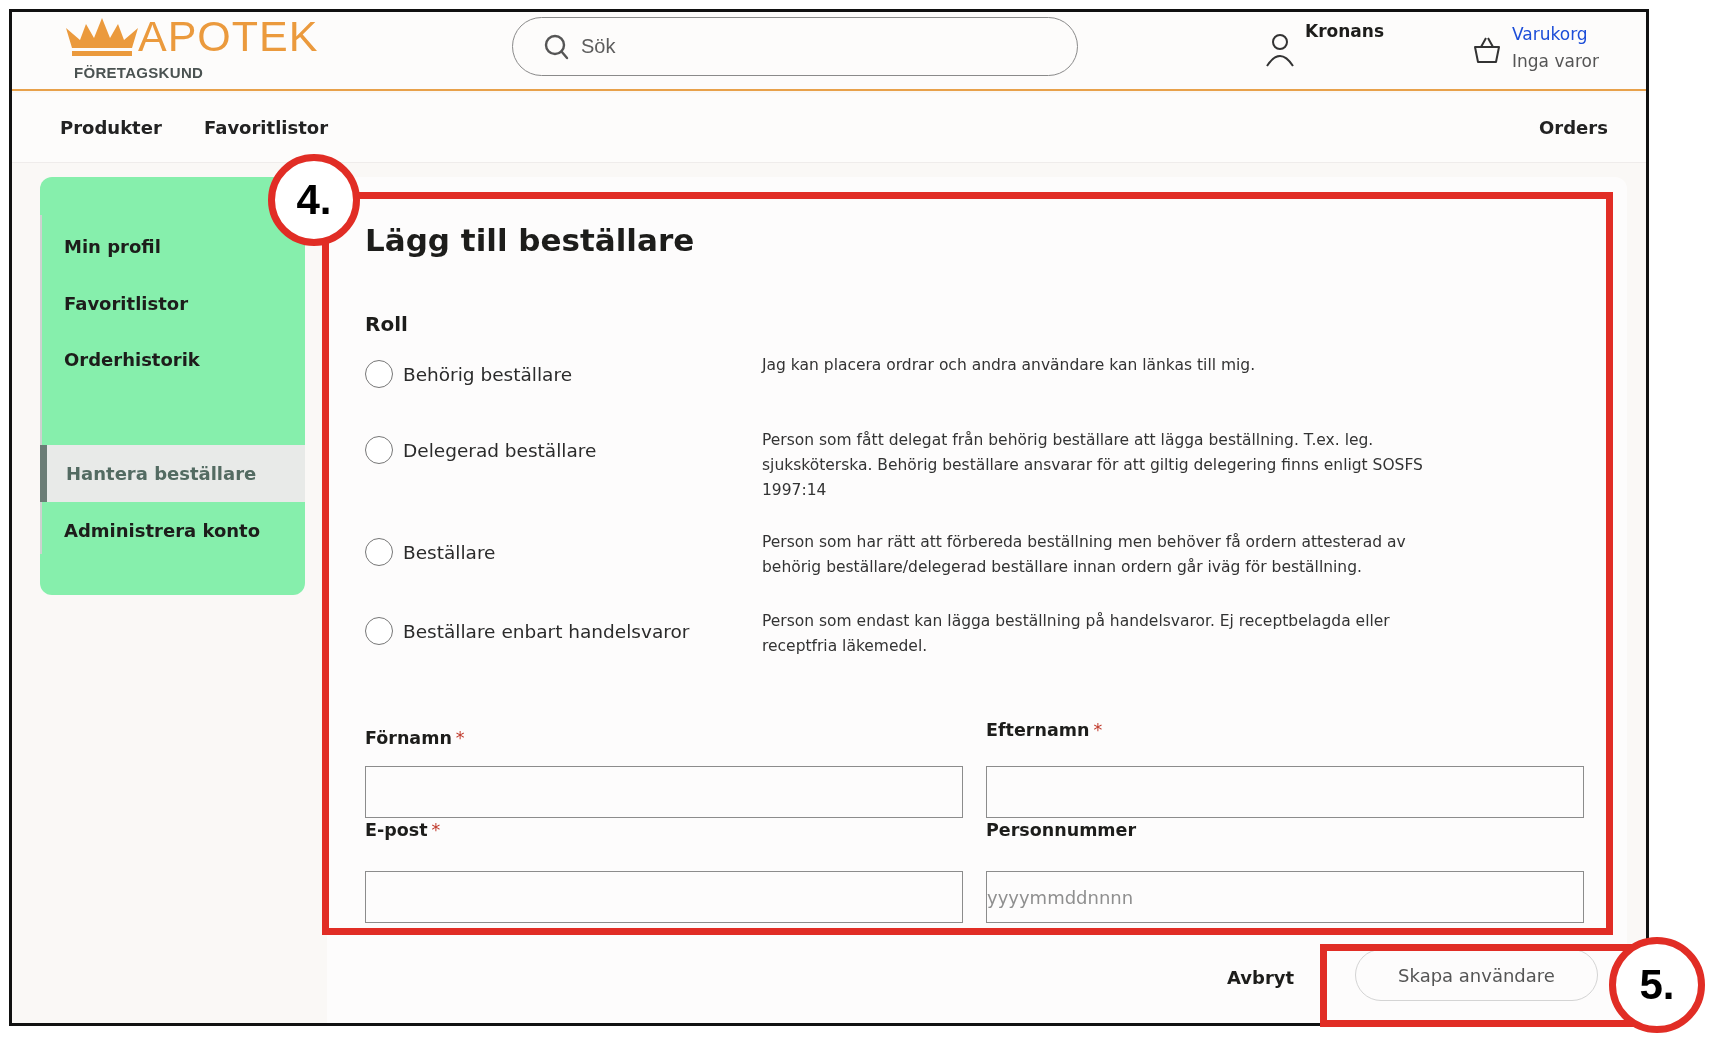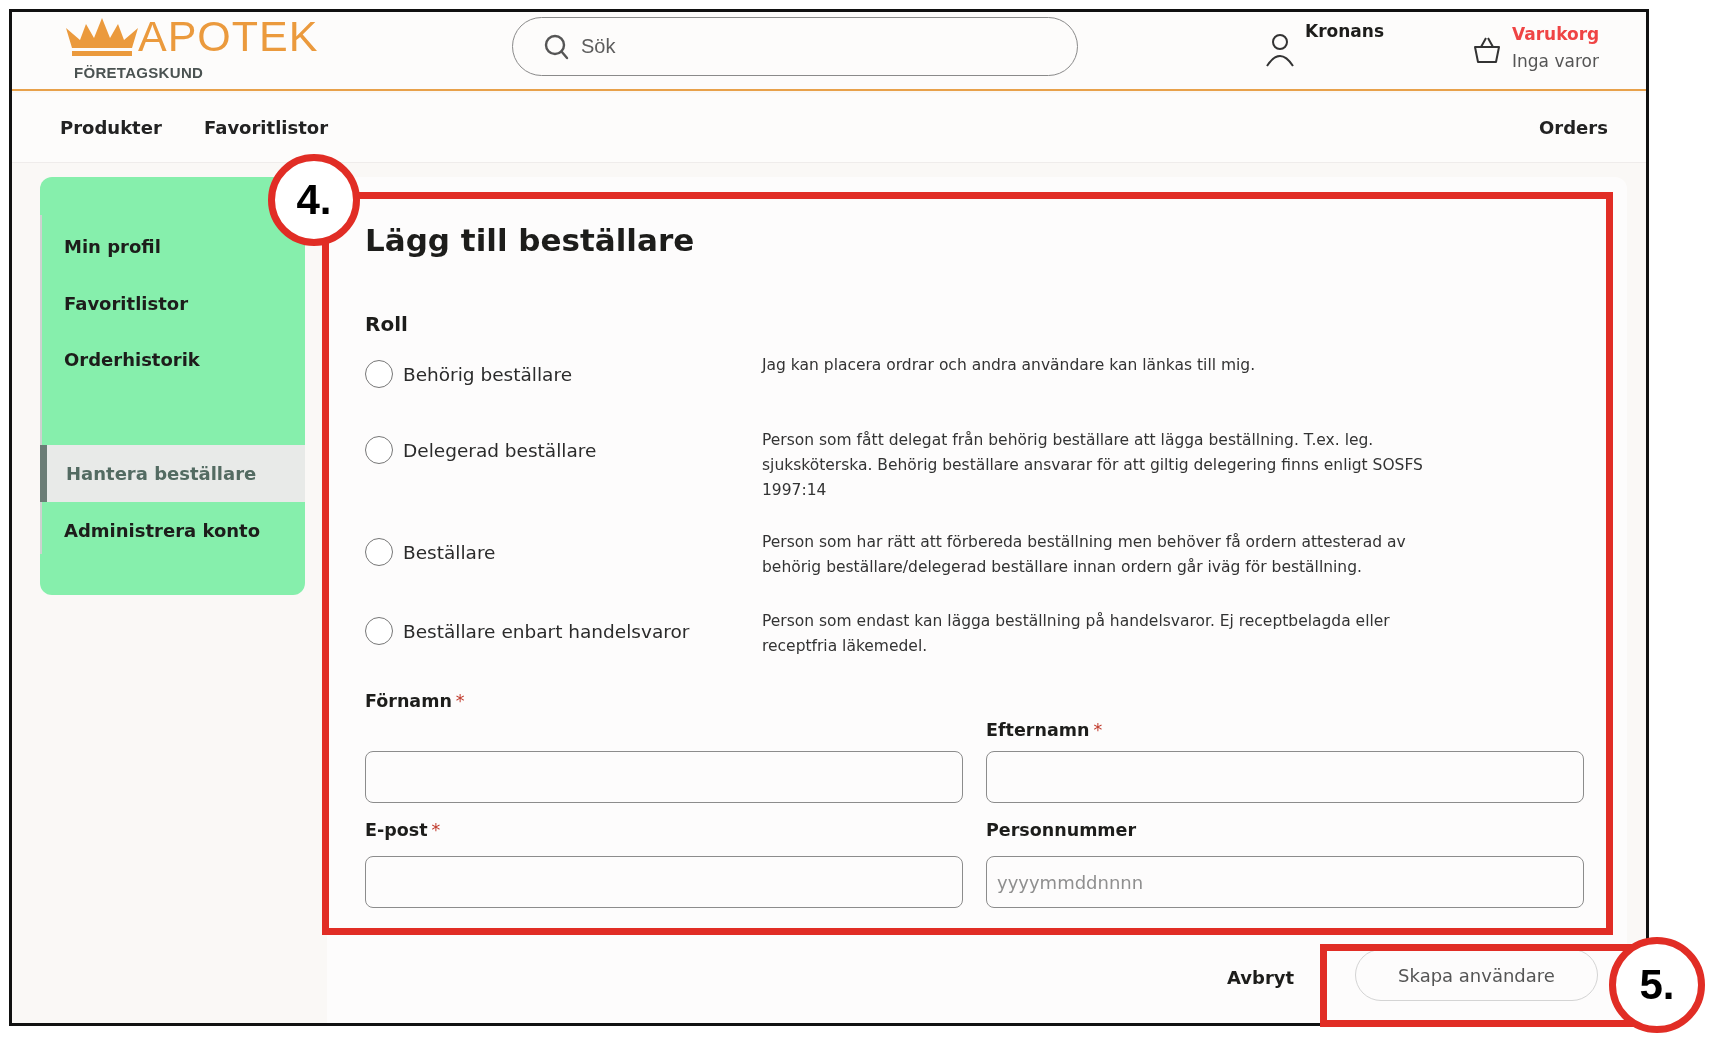--- a/index.html
+++ b/index.html
@@ -22,21 +22,21 @@
   .account { position: absolute; left: 1253px; top: 6px; display: flex; }
   .account svg { width: 30px; height: 36px; margin-top: 14px; }
   .acc-text { margin-left: 10px; line-height: 27px; }
   .acc-name { font-weight: 700; font-size: 17px; color: #1d1d1b; }
   .acc-user { font-size: 17px; color: #444; margin-top: 45px; }
   .chev { font-size: 12px; color: #333; margin-left: 2px; }
 
   .cart { position: absolute; left: 1460px; top: 9px; display: flex; }
   .cart svg { width: 30px; height: 30px; margin-top: 14px; }
   .cart-text { margin-left: 10px; line-height: 27px; }
-  .cart-title { font-weight: 700; font-size: 17px; color: #ef4444; }
+  .cart-title { font-weight: 400; font-size: 17px; color: #1d4ed8; }
   .cart-sub { font-size: 17px; color: #555; }
 
   
   .nav { position: absolute; left: 0; top: 81px; width: 100%; height: 70px; background: #fdfcfb; border-bottom: 1px solid #efeceb; }
   .nav-item { position: absolute; top: 24px; font-weight: 700; font-size: 18px; color: #222; }
 
   
   .sidebar { position: absolute; left: 28px; top: 165px; width: 265px; height: 418px; background: #86efac; border-radius: 12px; }
   .side-rail { position: absolute; left: 0; top: 38px; width: 2px; height: 339px; background: #cdd2cf; }
   .side-item { position: absolute; left: 0; width: 265px; height: 57px; padding-left: 24px; display: flex; align-items: center; font-weight: 700; font-size: 18px; color: #1d1d1b; }
@@ -47,21 +47,21 @@
   .title { position: absolute; left: 38px; top: 45px; font-size: 31px; font-weight: 700; color: #1d1d1b; }
   .roll-label { position: absolute; left: 38px; top: 135px; font-size: 20px; font-weight: 600; color: #1d1d1b; }
 
   .role { position: absolute; left: 38px; display: flex; align-items: center; text-align: center; }
   .radio { width: 28px; height: 28px; border: 1.8px solid #777; border-radius: 50%; background: #fff; }
   .role-label { margin-left: 10px; font-size: 18.5px; color: #2b2b2b; white-space: nowrap; }
   .role-desc { position: absolute; left: 435px; width: 690px; font-size: 15.5px; line-height: 25px; color: #333; }
 
   .field-label { position: absolute; font-weight: 700; font-size: 17.5px; color: #1d1d1b; }
   .req { color: #c0392b; font-weight: 400; margin-left: 4px; }
-  .field { position: absolute; width: 598px; height: 52px; border: 1.6px solid #8c8c8c; border-radius: 8px; background: #fdfcfc; padding-left: 10px; font-size: 18px; color: #333; font-family: "DejaVu Sans", sans-serif; }
+  .field { position: absolute; width: 598px; height: 52px; border: 1.6px solid #8c8c8c; border-radius: 0; background: #fdfcfc; font-size: 18px; color: #333; font-family: "DejaVu Sans", sans-serif; margin-top: 15px; }
   .field::placeholder { color: #8f8f8f; }
 
   .footer-bar { position: absolute; left: 0; top: 770px; width: 1300px; height: 90px; }
   .cancel { position: absolute; left: 900px; top: 20px; font-weight: 700; font-size: 18px; color: #1d1d1b; background: none; border: none; font-family: "DejaVu Sans", sans-serif; }
   .create { position: absolute; left: 1028px; top: 2px; width: 243px; height: 52px; border: 1.5px solid #d4d4d4; border-radius: 28px; background: #fdfcfc; font-size: 18px; color: #555; font-family: "DejaVu Sans", sans-serif; }
 
   
   .annot-box { position: absolute; border: 7px solid #e12d25; pointer-events: none; }
   .annot-circle { position: absolute; width: 92px; height: 92px; border: 7px solid #e12d25; border-radius: 50%; background: #ffffff; display: flex; align-items: center; justify-content: center; font-family: "Liberation Sans", sans-serif; font-weight: 700; font-size: 42px; color: #000; }
 </style>
@@ -147,21 +147,21 @@
       <span class="role-label">Beställare</span>
     </div>
     <div class="role-desc" style="top:353px">Person som har rätt att förbereda beställning men behöver få ordern attesterad av behörig beställare/delegerad beställare innan ordern går iväg för beställning.</div>
 
     <div class="role" style="top:440px">
       <span class="radio"></span>
       <span class="role-label">Beställare enbart handelsvaror</span>
     </div>
     <div class="role-desc" style="top:432px">Person som endast kan lägga beställning på handelsvaror. Ej receptbelagda eller receptfria läkemedel.</div>
 
-    <div class="field-label" style="left:38px; top:514px">
+    <div class="field-label" style="left:38px; top:551px">
       <span>Förnamn</span><span class="req">*</span>
     </div>
     <input class="field" style="left: 38px; top: 574px;" type="text" value="">
 
     <div class="field-label" style="left:659px; top:543px">
       <span>Efternamn</span><span class="req">*</span>
     </div>
     <input class="field" style="left: 659px; top: 574px;" type="text" value="">
 
     <div class="field-label" style="left:38px; top:643px">

